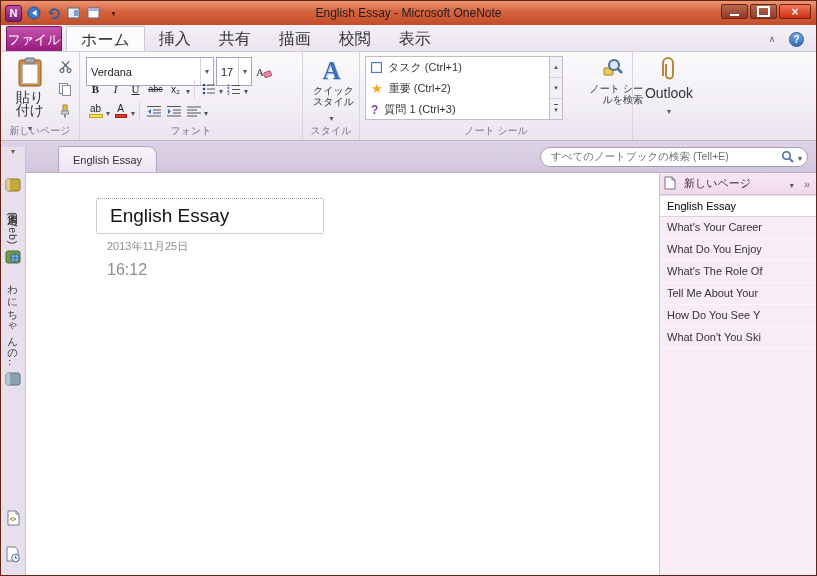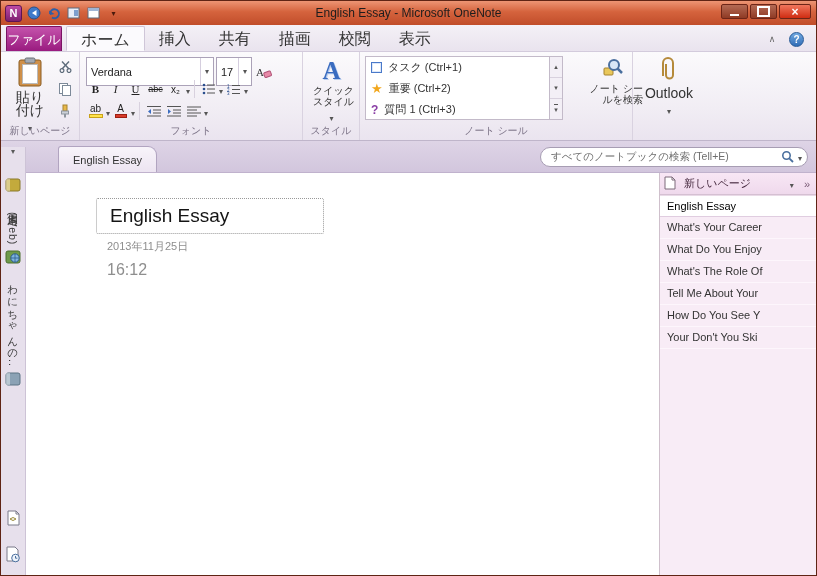--- a/index.html
+++ b/index.html
@@ -463,16 +463,16 @@
       <span class="pp-title">新しいページ</span>
       <span class="dd"></span>
       <span class="pp-collapse"></span>
     </div>
     <div class="pp-row selected">English Essay</div>
     <div class="pp-row">What's Your Career</div>
     <div class="pp-row">What Do You Enjoy</div>
     <div class="pp-row">What's The Role Of</div>
     <div class="pp-row">Tell Me About Your</div>
     <div class="pp-row">How Do You See Y</div>
-    <div class="pp-row">Your Don't You Ski</div>
+    <div class="pp-row">What Don't You Ski</div>
   </div>
 
 </div>
 
 </body></html>

